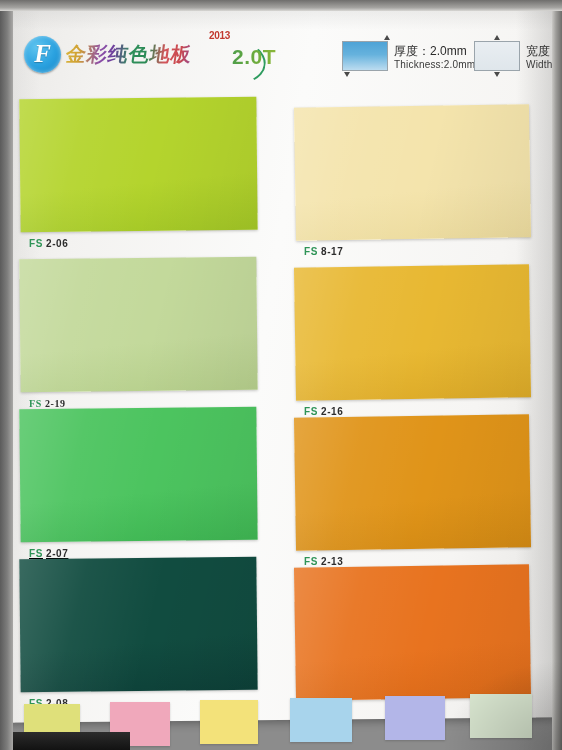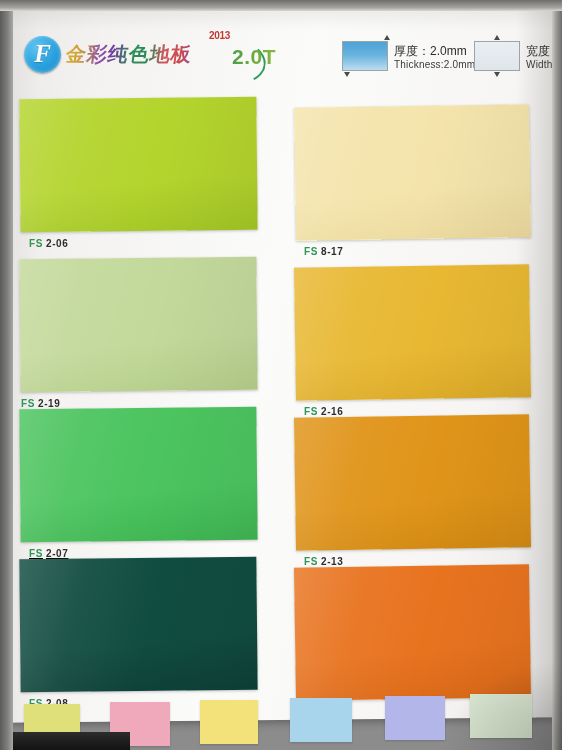--- a/index.html
+++ b/index.html
@@ -300,21 +300,21 @@
   </div>
 
   <div id="swatch-grid">
       <div class="swatch" style="left: 20px; top: 98px; width: 237px; height: 133px; background: linear-gradient(175deg, rgb(180, 212, 45) 0%, rgb(180, 212, 45) 62%, rgb(163, 199, 38) 100%); transform: rotate(-0.6deg);">
         <div class="sheen"></div>
       </div>
       <div class="swatch-label" style="left: 29px; top: 238px;"><span class="fs">FS</span><span class="code">2-06</span></div>
       <div class="swatch" style="left: 20px; top: 258px; width: 237px; height: 133px; background: linear-gradient(175deg, rgb(195, 217, 155) 0%, rgb(195, 217, 155) 62%, rgb(182, 207, 140) 100%); transform: rotate(-0.6deg);">
         <div class="sheen"></div>
       </div>
-      <div class="swatch-label" style="left: 21px; top: 398px;"><span class="fs">FS</span><span class="code">2-19</span></div>
+      <div class="swatch-label" style="left: 29px; top: 398px; font-family: Liberation Serif, serif;"><span class="fs">FS</span><span class="code">2-19</span></div>
       <div class="swatch" style="left: 20px; top: 408px; width: 237px; height: 133px; background: linear-gradient(175deg, rgb(76, 196, 95) 0%, rgb(76, 196, 95) 62%, rgb(63, 182, 83) 100%); transform: rotate(-0.6deg);">
         <div class="sheen"></div>
       </div>
       <div class="swatch-label" style="left: 29px; top: 548px; text-decoration: underline;"><span class="fs">FS</span><span class="code">2-07</span></div>
       <div class="swatch" style="left: 20px; top: 558px; width: 237px; height: 133px; background: linear-gradient(175deg, rgb(17, 76, 64) 0%, rgb(17, 76, 64) 62%, rgb(13, 64, 56) 100%); transform: rotate(-0.6deg);">
         <div class="sheen"></div>
       </div>
       <div class="swatch-label" style="left: 29px; top: 698px;"><span class="fs">FS</span><span class="code">2-08</span></div>
       <div class="swatch" style="left: 295px; top: 106px; width: 235px; height: 133px; background: linear-gradient(175deg, rgb(244, 228, 172) 0%, rgb(244, 228, 172) 62%, rgb(236, 219, 158) 100%); transform: rotate(-0.9deg);">
         <div class="sheen"></div>

